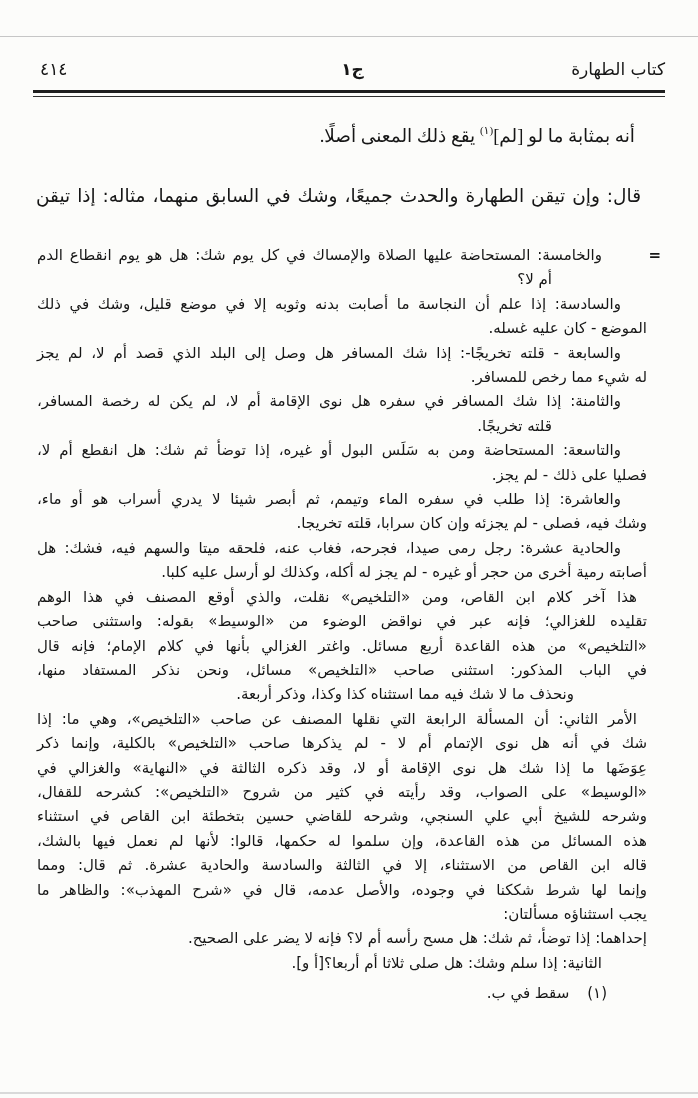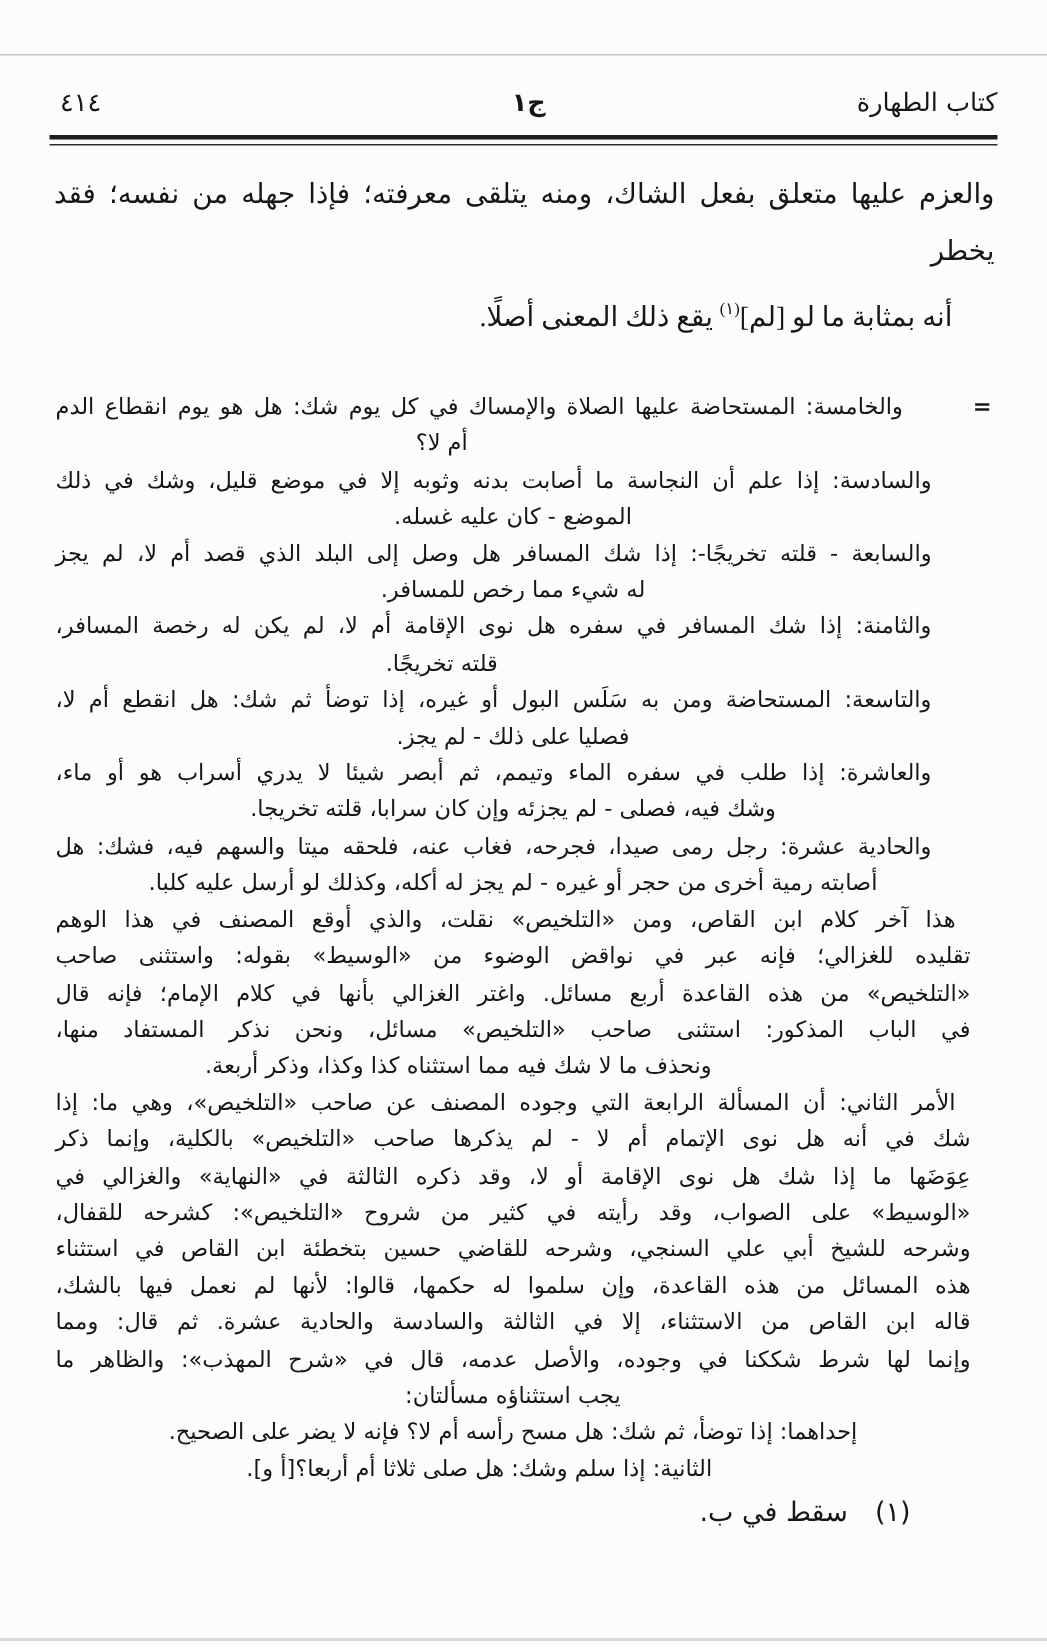--- a/index.html
+++ b/index.html
@@ -77,30 +77,30 @@
     font-size: 15px;
     line-height: 24.4px;
   }
   .cont-mark {
     position: absolute;
     top: 0;
     right: -14px;
     font-size: 15px;
     font-weight: bold;
   }
-  .fl { min-height: 24.4px; text-align: center; }
+  .fl { min-height: 24.4px; }
   .ind   { text-indent: 26px; }
   .ind45 { text-indent: 45px; }
   .ind10 { text-indent: 10px; }
   .pull95 { margin-right: 95px; }
   .pull57 { margin-right: 73px; }
   .pull45 { margin-right: 45px; }
   .page-footnote {
     margin: 6px 51px 0 37px;
-    font-size: 18px;
+    font-size: 15px;
     line-height: 24.4px;
     text-align: right;
   }
   .page-footnote .inner { margin-right: 40px; }
   .page-footnote .marker { margin-left: 18px; }
 </style>
 </head>
 <body>
 
 <div class="page">
@@ -109,22 +109,22 @@
 
   <div class="header">
     <span class="hdr-right">كتاب الطهارة</span>
     <span class="hdr-center">ج١</span>
     <span class="hdr-left">٤١٤</span>
   </div>
 
   <div class="rule-double"></div>
 
   <div class="body-text">
-    <div class="m-line just">والعزم عليها متعلق بفعل الشاك، ومنه يتلقى معرفته؛ فإذا جهله من نفسه؛ فقد يخطر</div>
     <div class="m-line endline pull28"><span>أنه بمثابة ما لو [لم]</span><sup class="fn-ref">(١)</sup><span> يقع ذلك المعنى أصلًا.</span></div>
+    <div class="m-line just para2">قال: وإن تيقن الطهارة والحدث جميعًا، وشك في السابق منهما، مثاله: إذا تيقن</div>
   </div>
 
   <div class="footnote-block">
     <span class="cont-mark">=</span>
     <div class="fl just ind45">والخامسة: المستحاضة عليها الصلاة والإمساك في كل يوم شك: هل هو يوم انقطاع الدم</div>
     <div class="fl endline pull95">أم لا؟</div>
     <div class="fl just ind">والسادسة: إذا علم أن النجاسة ما أصابت بدنه وثوبه إلا في موضع قليل، وشك في ذلك</div>
     <div class="fl endline">الموضع - كان عليه غسله.</div>
     <div class="fl just ind">والسابعة - قلته تخريجًا-: إذا شك المسافر هل وصل إلى البلد الذي قصد أم لا، لم يجز</div>
     <div class="fl endline">له شيء مما رخص للمسافر.</div>
@@ -134,21 +134,21 @@
     <div class="fl endline">فصليا على ذلك - لم يجز.</div>
     <div class="fl just ind">والعاشرة: إذا طلب في سفره الماء وتيمم، ثم أبصر شيئا لا يدري أسراب هو أو ماء،</div>
     <div class="fl endline">وشك فيه، فصلى - لم يجزئه وإن كان سرابا، قلته تخريجا.</div>
     <div class="fl just ind">والحادية عشرة: رجل رمى صيدا، فجرحه، فغاب عنه، فلحقه ميتا والسهم فيه، فشك: هل</div>
     <div class="fl endline">أصابته رمية أخرى من حجر أو غيره - لم يجز له أكله، وكذلك لو أرسل عليه كلبا.</div>
     <div class="fl just ind10">هذا آخر كلام ابن القاص، ومن «التلخيص» نقلت، والذي أوقع المصنف في هذا الوهم</div>
     <div class="fl just">تقليده للغزالي؛ فإنه عبر في نواقض الوضوء من «الوسيط» بقوله: واستثنى صاحب</div>
     <div class="fl just">«التلخيص» من هذه القاعدة أربع مسائل. واغتر الغزالي بأنها في كلام الإمام؛ فإنه قال</div>
     <div class="fl just">في الباب المذكور: استثنى صاحب «التلخيص» مسائل، ونحن نذكر المستفاد منها،</div>
     <div class="fl endline pull57">ونحذف ما لا شك فيه مما استثناه كذا وكذا، وذكر أربعة.</div>
-    <div class="fl just ind10">الأمر الثاني: أن المسألة الرابعة التي وجوده المصنف عن صاحب «التلخيص»، وهي ما: إذا</div>
+    <div class="fl just ind10">الأمر الثاني: أن المسألة الرابعة التي نقلها المصنف عن صاحب «التلخيص»، وهي ما: إذا</div>
     <div class="fl just">شك في أنه هل نوى الإتمام أم لا - لم يذكرها صاحب «التلخيص» بالكلية، وإنما ذكر</div>
     <div class="fl just">عِوَضَها ما إذا شك هل نوى الإقامة أو لا، وقد ذكره الثالثة في «النهاية» والغزالي في</div>
     <div class="fl just">«الوسيط» على الصواب، وقد رأيته في كثير من شروح «التلخيص»: كشرحه للقفال،</div>
     <div class="fl just">وشرحه للشيخ أبي علي السنجي، وشرحه للقاضي حسين بتخطئة ابن القاص في استثناء</div>
     <div class="fl just">هذه المسائل من هذه القاعدة، وإن سلموا له حكمها، قالوا: لأنها لم نعمل فيها بالشك،</div>
     <div class="fl just">قاله ابن القاص من الاستثناء، إلا في الثالثة والسادسة والحادية عشرة. ثم قال: ومما</div>
     <div class="fl just">وإنما لها شرط شككنا في وجوده، والأصل عدمه، قال في «شرح المهذب»: والظاهر ما</div>
     <div class="fl endline">يجب استثناؤه مسألتان:</div>
     <div class="fl endline">إحداهما: إذا توضأ، ثم شك: هل مسح رأسه أم لا؟ فإنه لا يضر على الصحيح.</div>
     <div class="fl endline pull45">الثانية: إذا سلم وشك: هل صلى ثلاثا أم أربعا؟[أ و].</div>

